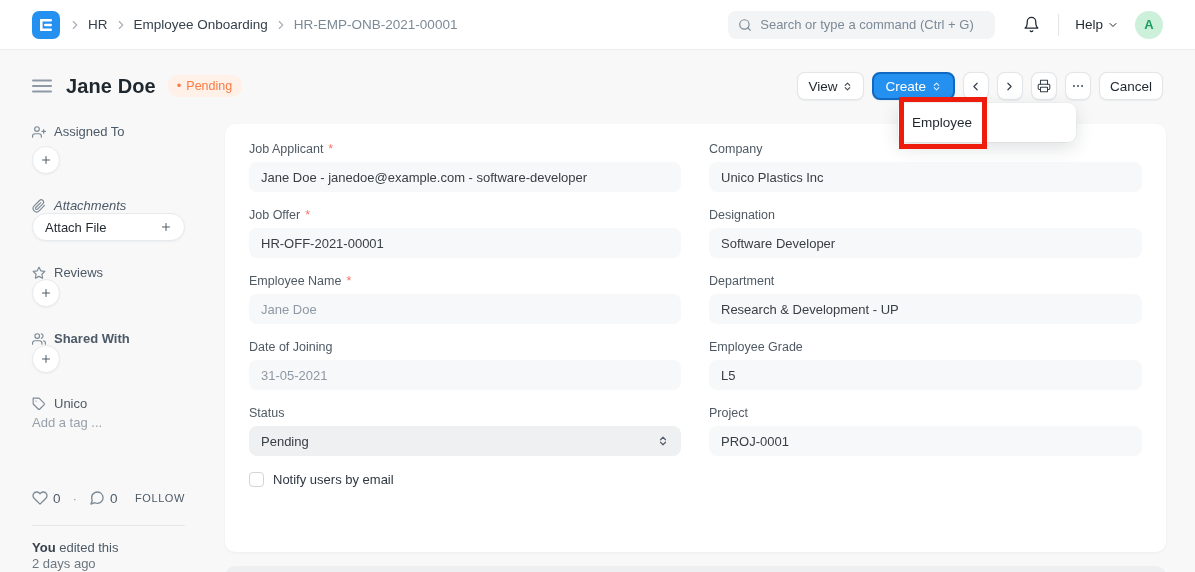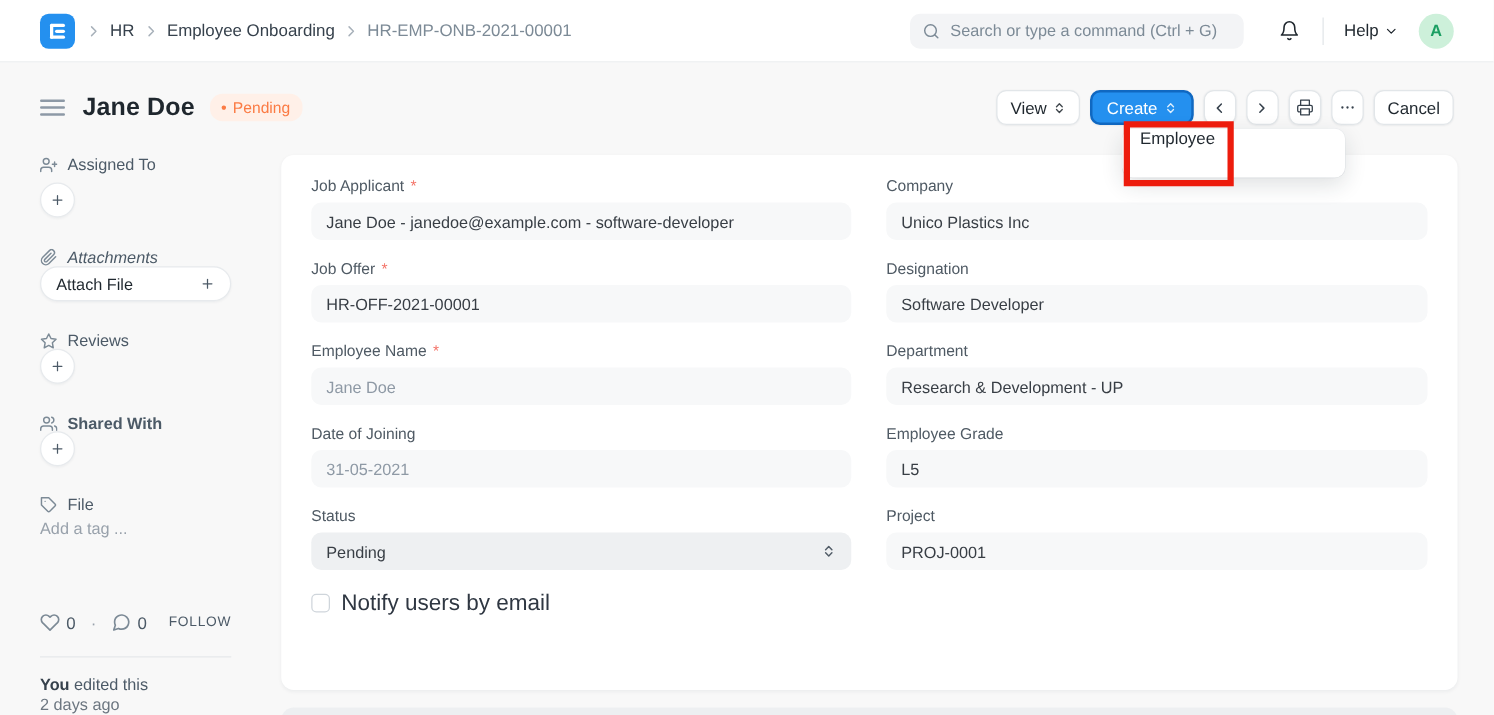--- a/index.html
+++ b/index.html
@@ -66,21 +66,21 @@
   .btn.icon-btn { width:26px; padding:0; color:#36414c; }
   .btn-primary {
     background:#2490ef; color:#fff; border:2px solid #1068c1; padding:0 11px;
   }
   .caret-ud { opacity:.85; }
 
   
   .dropdown {
     position:absolute; top:103px; left:898px; width:178px; height:39px;
     background:#fff; border-radius:8px; box-shadow:0 6px 18px rgba(25,39,52,.14), 0 0 0 .5px #eef0f2;
-    z-index:5; display:flex; align-items:flex-start;
+    z-index:5; display:flex; align-items:center;
   }
   .dropdown-item { font-size:13.5px; color:#1f272e; padding-left:14px; cursor:pointer; }
   .annotation-rect {
     position:absolute; top:97px; left:899px; width:88px; height:52px;
     border:5px solid #ed1c0d; z-index:6; pointer-events:none;
   }
 
   
   .sidebar { position:absolute; top:124px; left:32px; width:153px; height:448px; }
   .sb-label { position:absolute; display:flex; align-items:center; gap:8px; font-size:13px; color:#4c5a67; }
@@ -130,21 +130,21 @@
   }
   input.control { display:block; }
   .control.muted { color:#8e99a5; }
   .control.select { background:#eef0f2; justify-content:space-between; cursor:pointer; }
   .control.select .caret { color:#525d68; }
   .checkbox-row { display:flex; align-items:center; gap:9px; margin-top:13px; }
   .checkbox-row input[type=checkbox] {
     width:15px; height:15px; appearance:none; background:#fff;
     border:1px solid #cfd5db; border-radius:4px; cursor:pointer;
   }
-  .checkbox-label { font-size:18px; color:#2f3742; }
+  .checkbox-label { font-size:13px; color:#2f3742; }
 
   .bottom-bar {
     position:absolute; top:566px; left:225px; width:941px; height:10px;
     background:#edeff1; border-radius:12px 12px 0 0;
   }
 </style>
 </head>
 <body>
 
 <div class="navbar">
@@ -349,21 +349,21 @@
       </svg>
   </div>
 
   <div class="sb-label" style="top:272px;">
     <span class="ic">
       <svg width="14" height="14" viewBox="0 0 24 24" fill="none" stroke="currentColor" stroke-width="2" stroke-linecap="round" stroke-linejoin="round">
           <path d="M20.59 13.41l-7.17 7.17a2 2 0 0 1-2.83 0L2 12V2h10l8.59 8.59a2 2 0 0 1 0 2.82z"></path>
           <line x1="7" y1="7" x2="7.01" y2="7"></line>
         </svg>
     </span>
-    <span>File</span>
+    <span>Unico</span>
   </div>
   <div class="add-tag">Add a tag ...</div>
 
   <div class="likes-row">
     <span class="like-group">
       <span class="ic">
         <svg width="16" height="16" viewBox="0 0 24 24" fill="none" stroke="currentColor" stroke-width="2" stroke-linecap="round" stroke-linejoin="round">
             <path d="M20.84 4.61a5.5 5.5 0 0 0-7.78 0L12 5.67l-1.06-1.06a5.5 5.5 0 0 0-7.78 7.78l1.06 1.06L12 21.23l7.78-7.78 1.06-1.06a5.5 5.5 0 0 0 0-7.78z"></path>
           </svg>
       </span>

